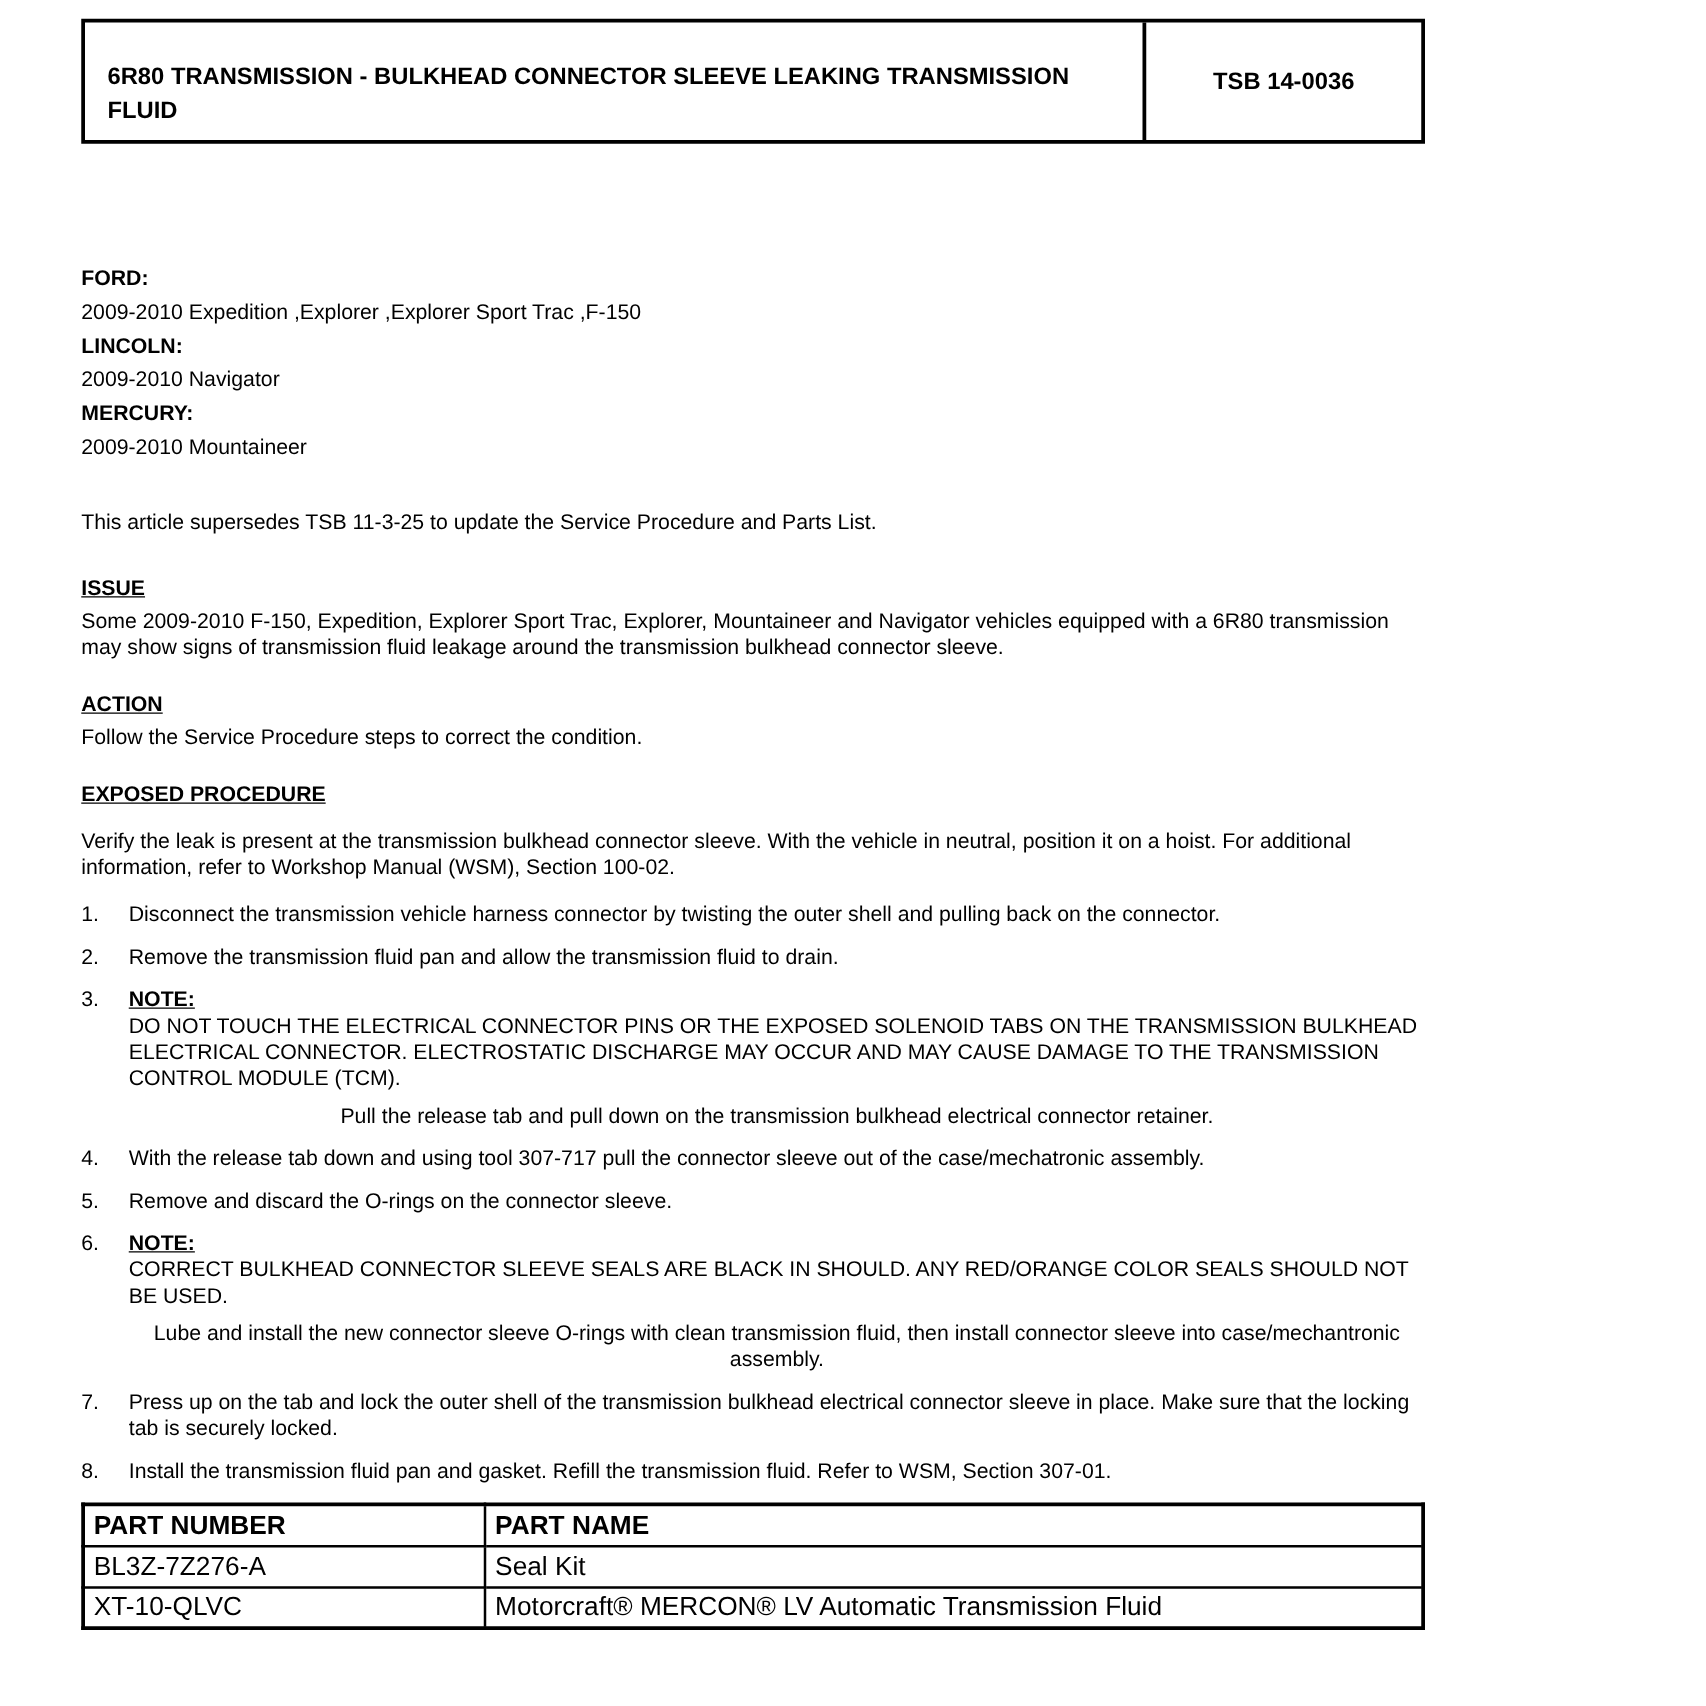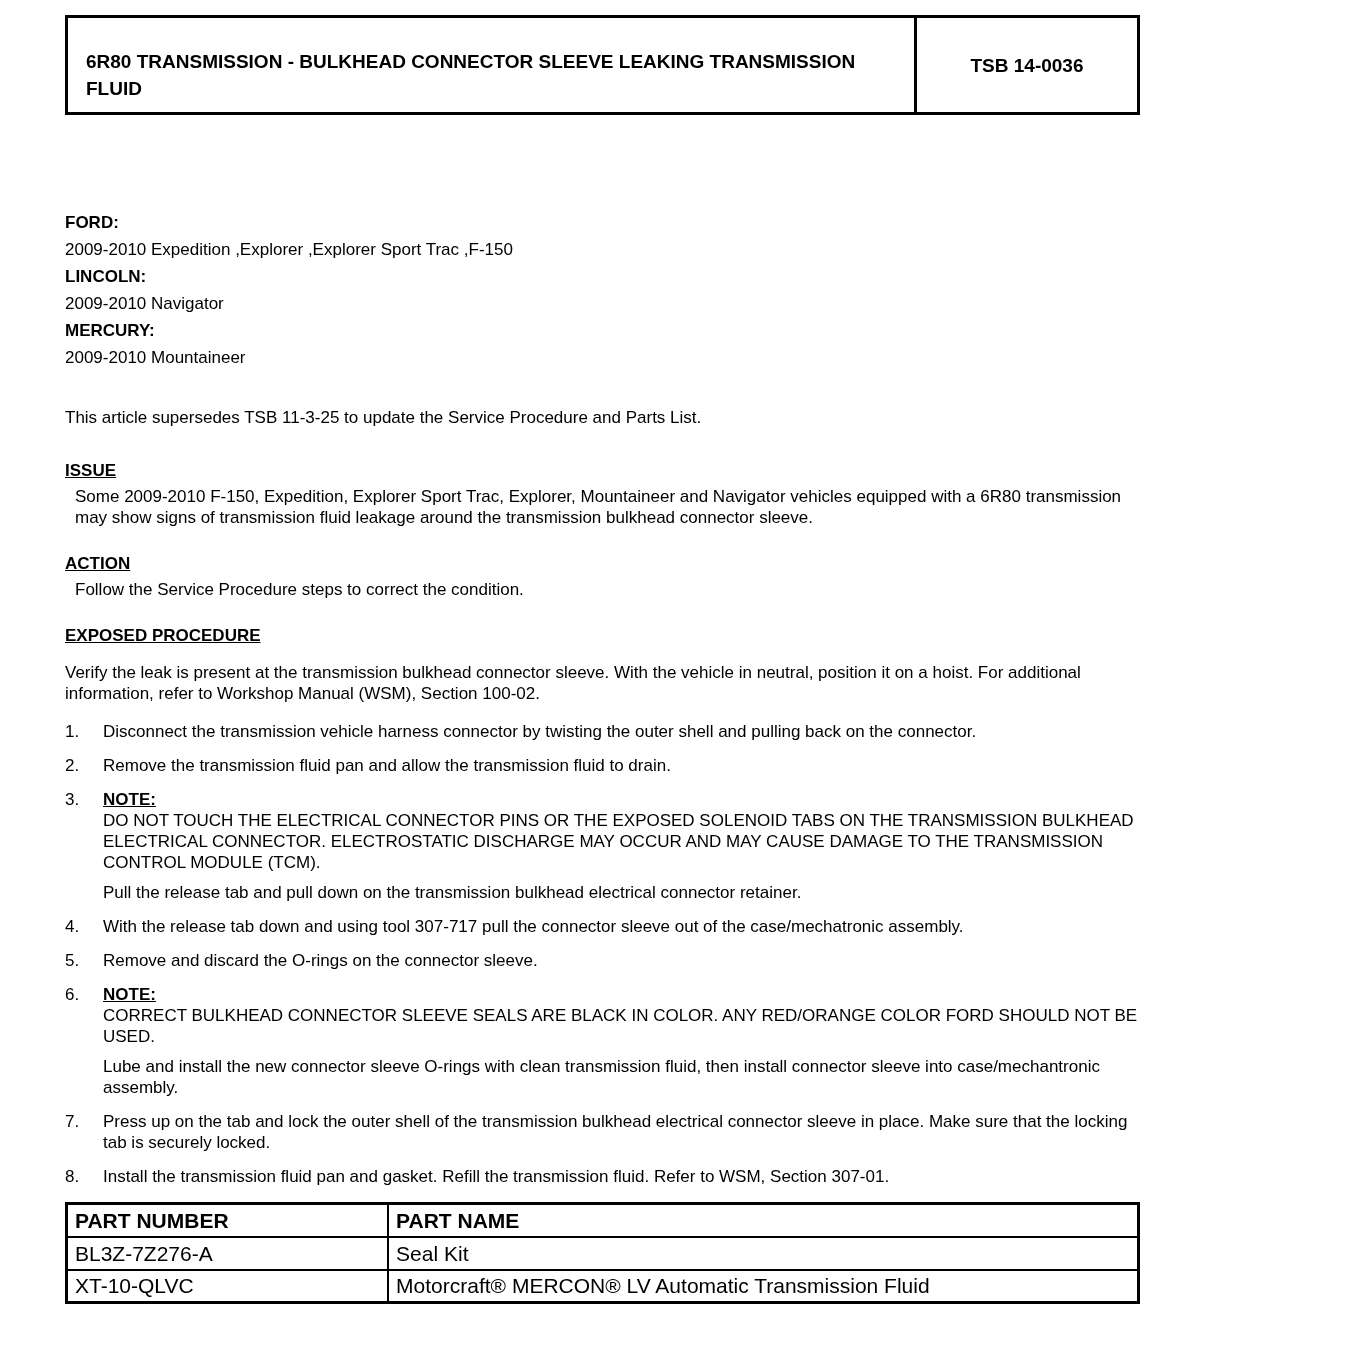--- a/index.html
+++ b/index.html
@@ -58,33 +58,33 @@
   .supersedes { margin-top: 36px; }
   .supersedes b { font-weight: normal; }
   .section-heading {
     margin-top: 32px;
     font-size: 17px;
     font-weight: bold;
     text-decoration: underline;
     line-height: 22px;
   }
   .heading-gap { margin-top: 25px; }
-  .body-para { margin-top: 4px; margin-left: 10px; }
+  .body-para { margin-top: 4px; }
   .sp-intro { margin-top: 15px; }
 
   
   .steps { margin-top: 17px; }
   .step { display: flex; margin-bottom: 13px; }
   .step-num { width: 38px; flex: 0 0 38px; }
   .step-body { flex: 1 1 auto; }
   .note-label {
     font-weight: bold;
     text-decoration: underline;
   }
-  .step-follow { margin-top: 9px; }
+  .step-follow { margin-top: 9px; text-align: center; }
 
   
   .parts-table {
     margin-top: 15px;
     width: 100%;
     border-collapse: collapse;
     border: 3px solid #000000;
   }
   .parts-table th, .parts-table td {
     border: 2px solid #000000;
@@ -167,21 +167,21 @@
       <span class="step-num">5.</span>
       <div class="step-body">
         <p>Remove and discard the O-rings on the connector sleeve.</p>
       </div>
     </div>
 
     <div class="step">
       <span class="step-num">6.</span>
       <div class="step-body">
         <p class="note-label">NOTE:</p>
-        <p>CORRECT BULKHEAD CONNECTOR SLEEVE SEALS ARE BLACK IN COLOR. ANY RED/ORANGE COLOR FORD SHOULD NOT BE USED.</p>
+        <p>CORRECT BULKHEAD CONNECTOR SLEEVE SEALS ARE BLACK IN SHOULD. ANY RED/ORANGE COLOR SEALS SHOULD NOT BE USED.</p>
         <p class="step-follow">Lube and install the new connector sleeve O-rings with clean transmission fluid, then install connector sleeve into case/mechantronic assembly.</p>
       </div>
     </div>
 
     <div class="step">
       <span class="step-num">7.</span>
       <div class="step-body">
         <p>Press up on the tab and lock the outer shell of the transmission bulkhead electrical connector sleeve in place. Make sure that the locking tab is securely locked.</p>
       </div>
     </div>

